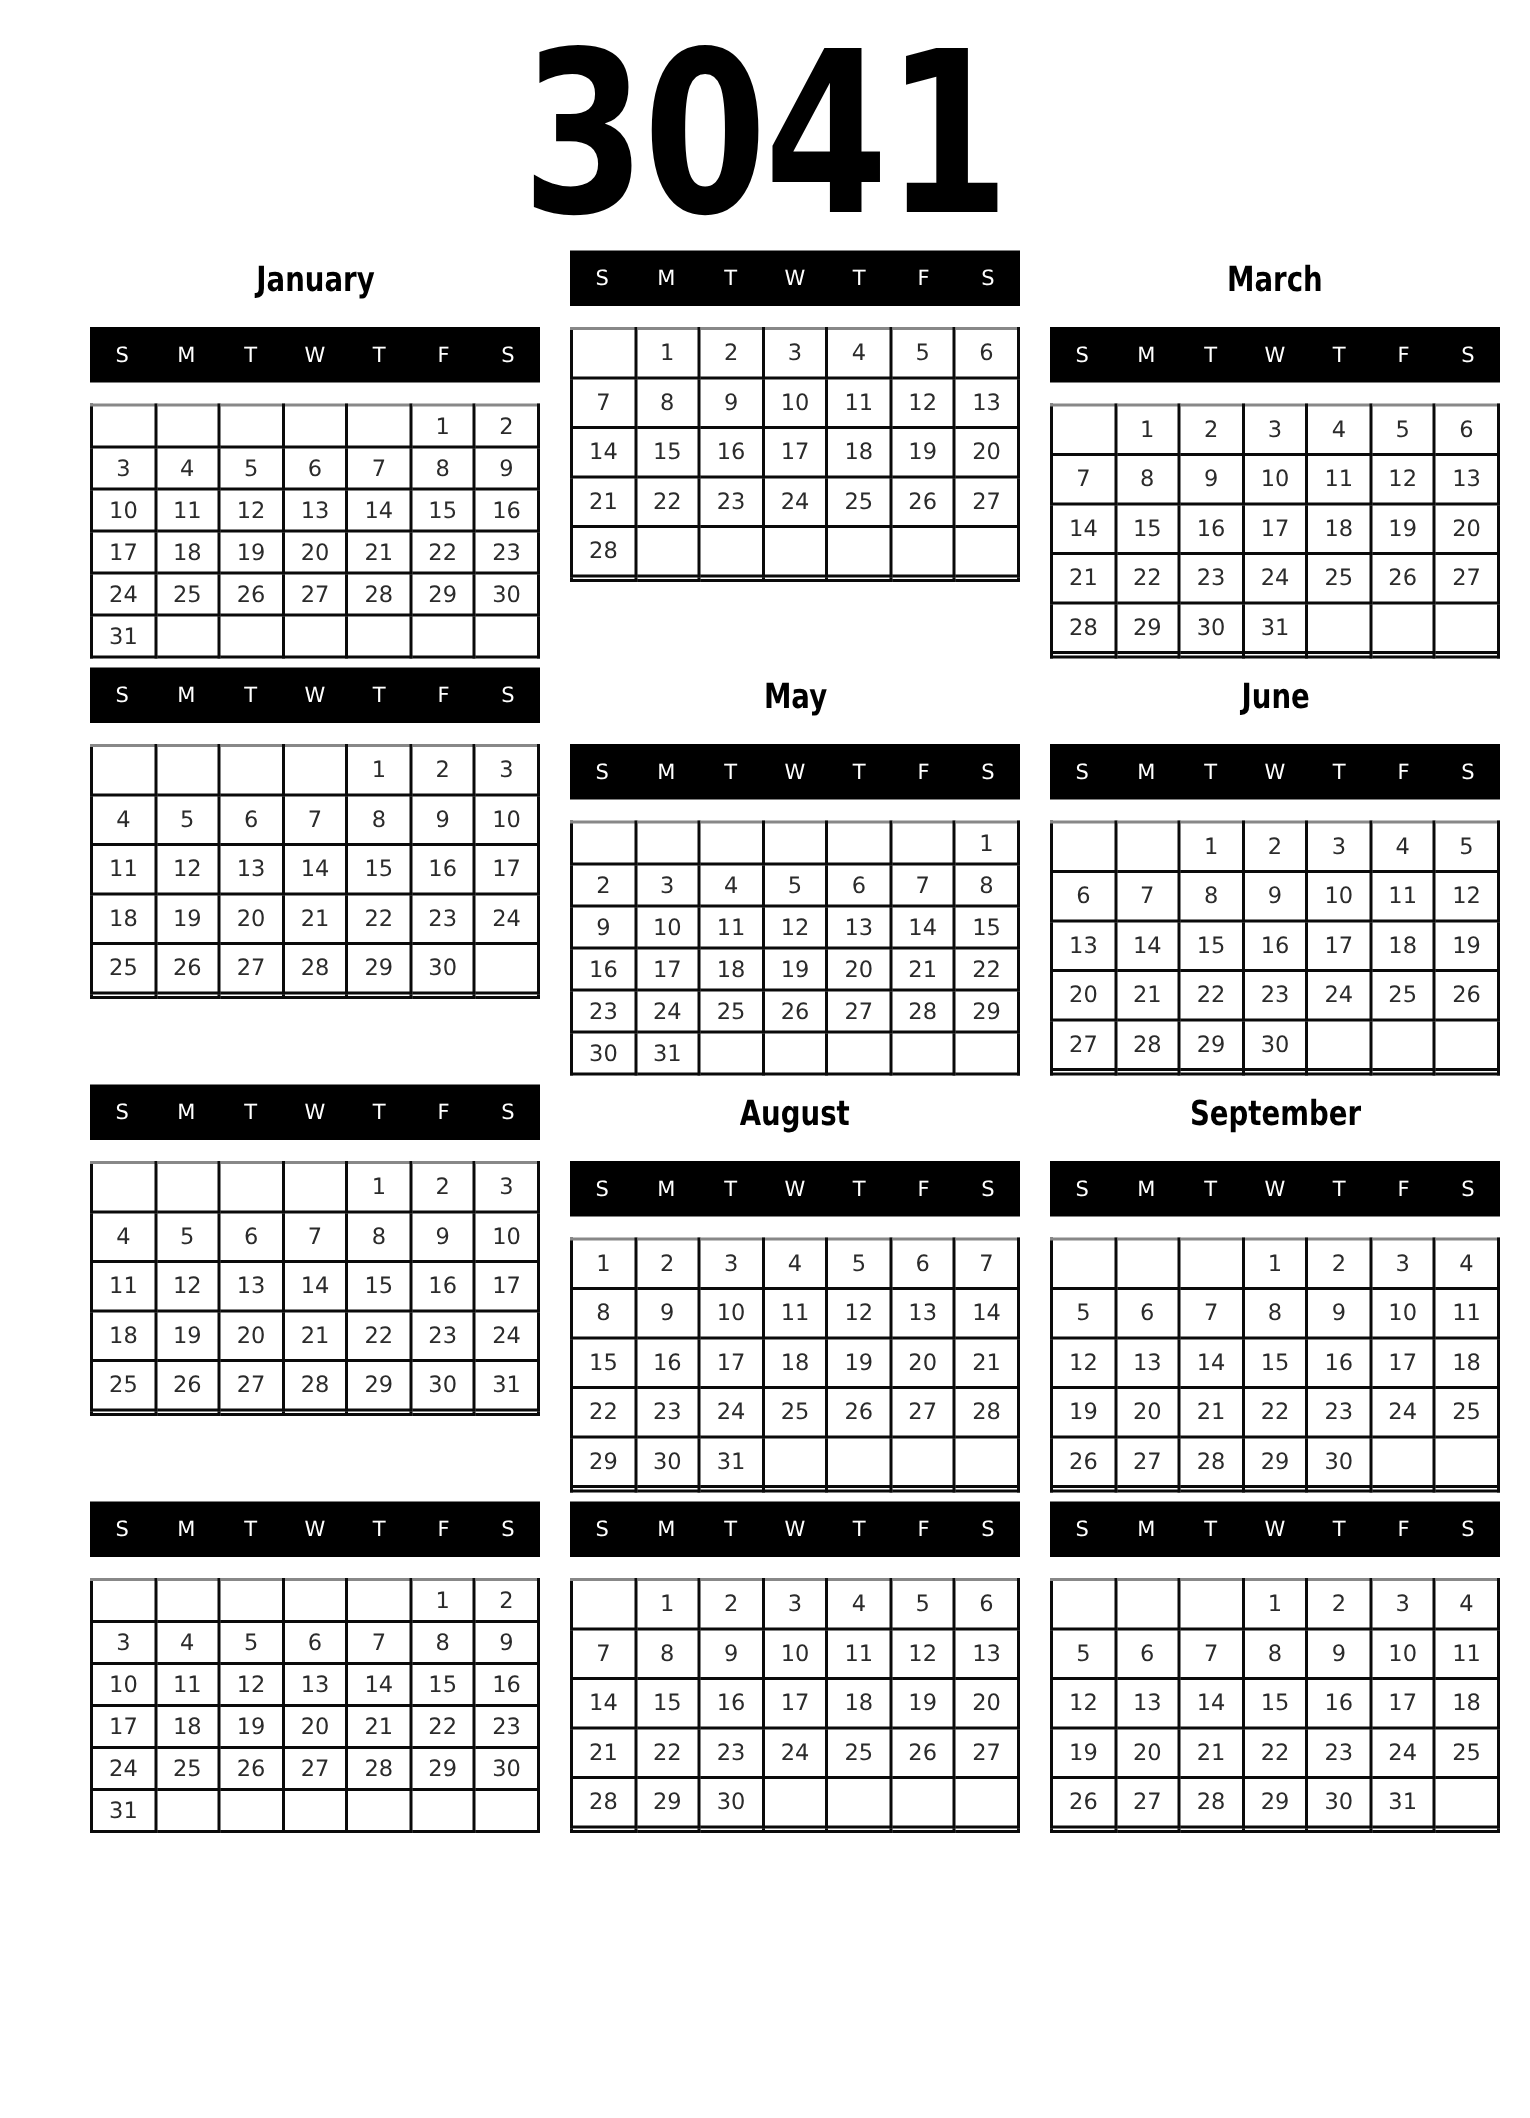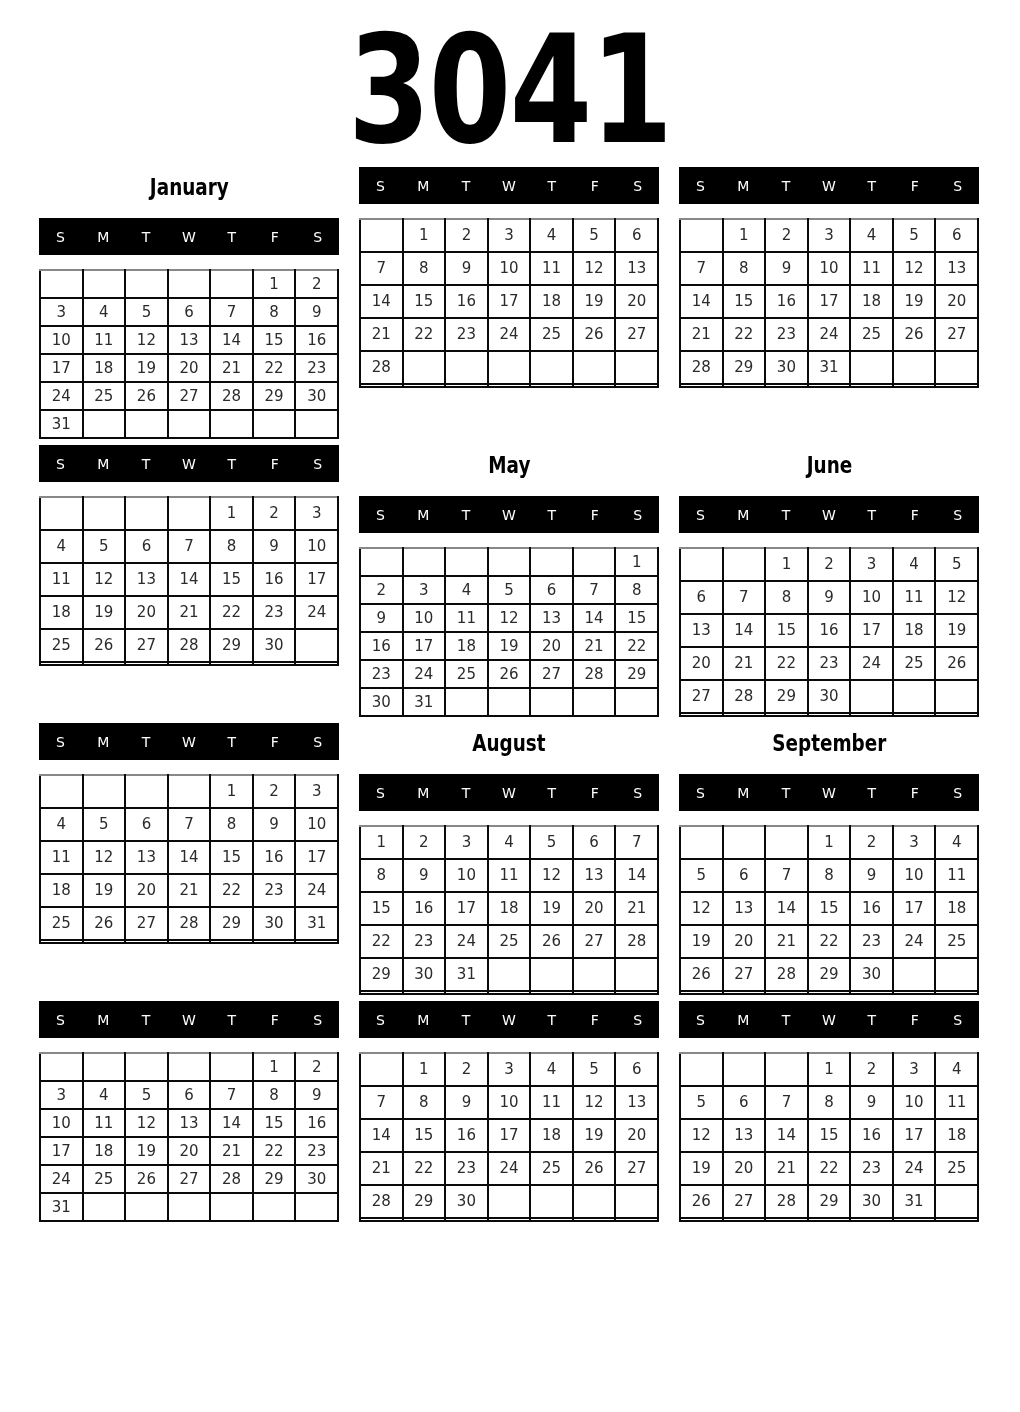--- a/index.html
+++ b/index.html
@@ -39,21 +39,21 @@
     transform: scaleX(0.79);
     transform-origin: center;
     color: var(--title-color);
     letter-spacing: -2px;
   }
   .months-grid {
     display: grid;
     grid-template-columns: repeat(3, 300px);
     column-gap: 20px;
     row-gap: 6px;
-    padding: 0 39px;
+    padding: 0 60px;
   }
   .month { width: 300px; }
   .month-name-row {
     height: 40px;
     display: flex;
     align-items: center;
     justify-content: center;
     margin-bottom: 11px;
   }
   .month-name {
@@ -239,20 +239,23 @@
               <td></td>
               <td></td>
               <td></td>
               <td></td>
             </tr>
           </tbody>
     </table>
   </section>
 
   <section class="month">
+    <div class="month-name-row">
+      <span class="month-name">March</span>
+    </div>
     <div class="weekday-header">
           <span>S</span>
           <span>M</span>
           <span>T</span>
           <span>W</span>
           <span>T</span>
           <span>F</span>
           <span>S</span>
         </div>
     <table class="calendar-table">

